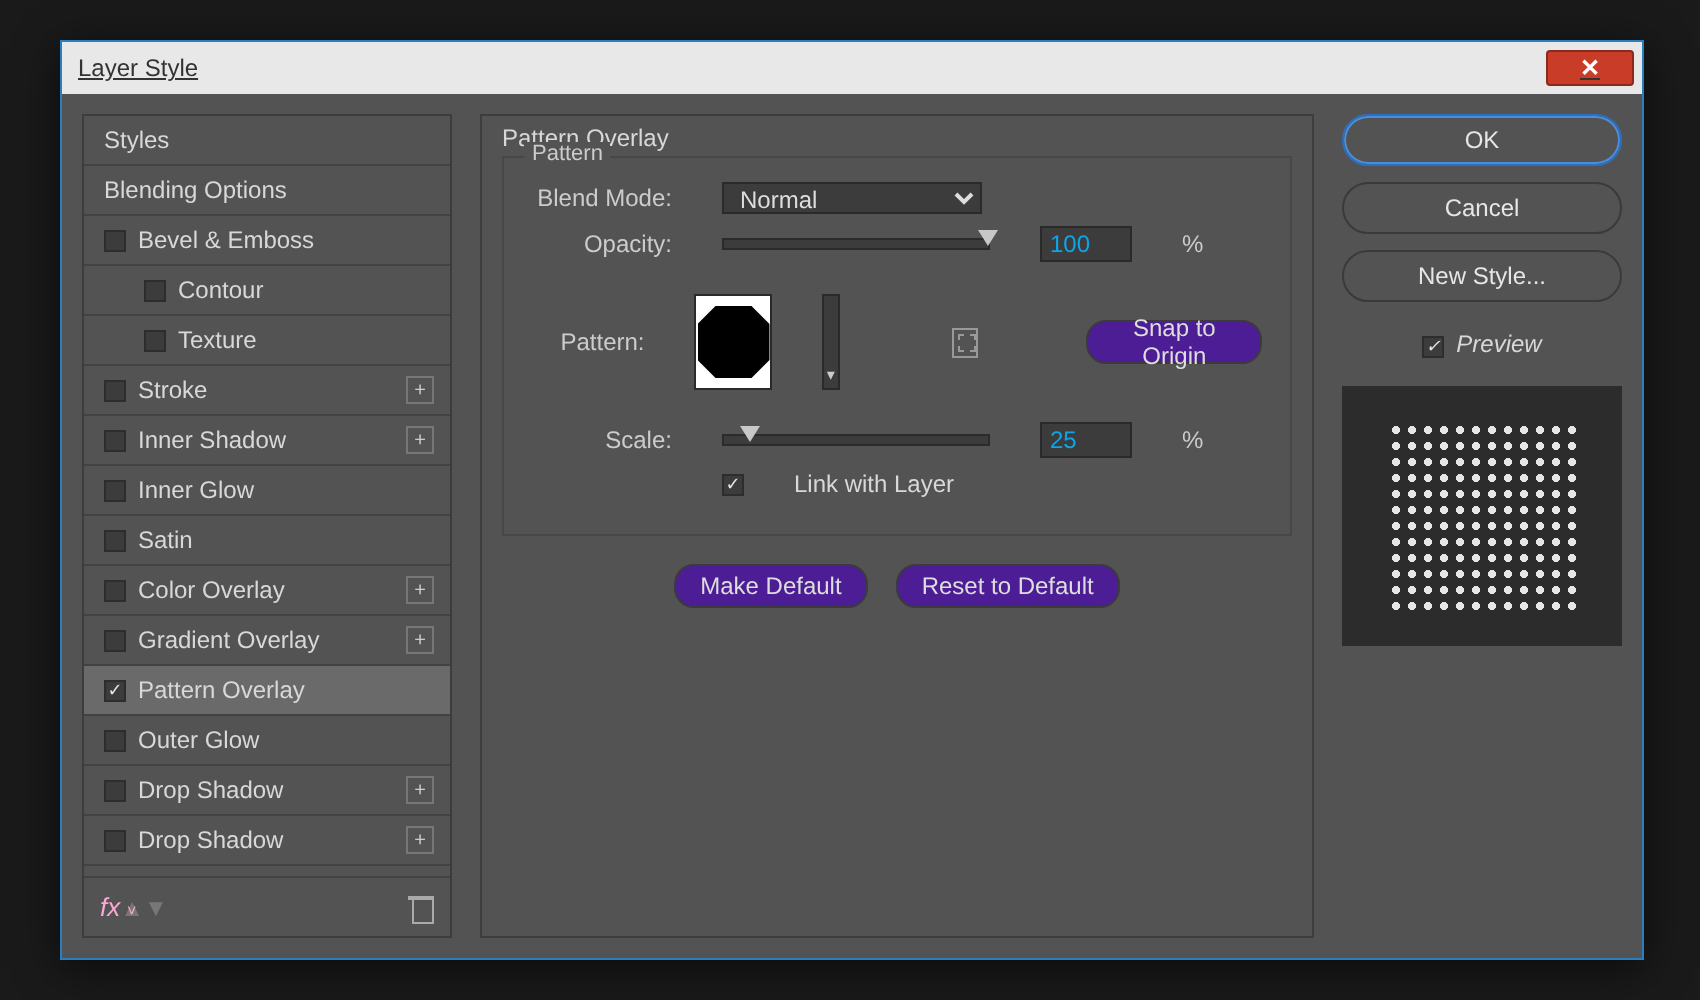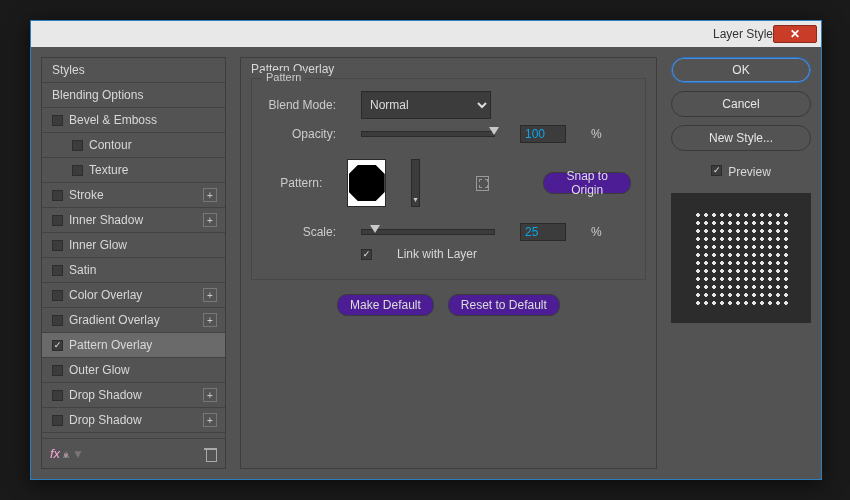--- a/index.html
+++ b/index.html
@@ -5,21 +5,21 @@
 * { margin: 0; padding: 0; box-sizing: border-box; font-family: "Segoe UI", Tahoma, sans-serif; font-size: 12px; }
 body { background: #1a1a1a; width: 850px; height: 500px; overflow: hidden; }
 
 .dialog {
   position: absolute; left: 30px; top: 20px; width: 792px; height: 460px;
   background: #535353; border: 1px solid #2a7fc0;
   box-shadow: 0 4px 20px rgba(0,0,0,0.6);
 }
 .titlebar {
   height: 26px; background: #e8e8e8; display: flex; align-items: center;
-  justify-content: flex-end; padding: 0 4px 0 8px; color: #333;
+  justify-content: space-between; padding: 0 4px 0 8px; color: #333; text-decoration: underline;
 }
 .titlebar-title { font-size: 12px; }
 .close-btn {
   width: 44px; height: 18px; background: #c83c28; border: 1px solid #8a2a1c;
   border-radius: 2px; display: flex; align-items: center; justify-content: center;
   color: #fff; font-weight: bold; font-size: 11px;
 }
 .body { display: flex; padding: 10px; gap: 14px; height: calc(100% - 26px); color: #d8d8d8; }
 
 .sidebar { width: 222px; display: flex; flex-direction: column; border: 1px solid #3d3d3d; background: #535353; }
@@ -45,21 +45,21 @@
 }
 .trash-ic::after { content: ""; position: absolute; left: 0; top: 1px; width: 13px; height: 2px; background: #aaa; }
 
 .main { flex: 1; border: 1px solid #3d3d3d; padding: 4px 10px 10px 10px; }
 .group-title { color: #d8d8d8; font-size: 12px; margin-bottom: 2px; }
 .fieldset { border: 1px solid #474747; padding: 6px 14px 12px 14px; position: relative; }
 .fieldset .legend { position: absolute; top: -8px; left: 10px; background: #535353; padding: 0 4px; color: #ccc; font-size: 11px; }
 .frow { display: flex; align-items: center; margin: 6px 0; gap: 25px; }
 .flabel { width: 70px; text-align: right; color: #ccc; }
 select.combo {
-  background: #3c3c3c; color: #ddd; border: 1px solid #2a2a2a; height: 28px;
+  background: #3c3c3c; color: #ddd; border: 1px solid #2a2a2a; height: 16px;
   width: 130px; padding: 0 4px;
 }
 .slider-track { flex: 0 0 134px; height: 6px; background: #3c3c3c; border: 1px solid #2b2b2b; position: relative; }
 .slider-thumb {
   position: absolute; top: -5px; width: 0; height: 0;
   border-left: 5px solid transparent; border-right: 5px solid transparent;
   border-top: 8px solid #c8c8c8;
   transform: translateX(-5px);
 }
 .numbox { width: 46px; height: 18px; background: #3c3c3c; border: 1px solid #2a2a2a; color: #0ea5e9; padding: 0 4px; }
@@ -77,21 +77,21 @@
   padding: 0 12px; border-radius: 10px; display: inline-flex; align-items: center;
 }
 .btn-row { display: flex; justify-content: center; gap: 14px; margin-top: 14px; }
 
 .right { width: 140px; display: flex; flex-direction: column; gap: 8px; align-items: stretch; }
 .pill {
   height: 26px; border: 1px solid #3a3a3a; border-radius: 13px; background: #535353;
   color: #e6e6e6; display: flex; align-items: center; justify-content: center;
 }
 .pill.primary { border: 1px solid #2f6fbf; box-shadow: inset 0 0 0 1px #4a8fdc; }
-.preview-row { display: flex; align-items: flex-start; justify-content: center; gap: 6px; margin-top: 6px; }
+.preview-row { display: flex; align-items: flex-end; justify-content: center; gap: 6px; margin-top: 6px; font-style: italic; }
 .preview-box { margin-top: 6px; width: 140px; height: 130px; background: #2c2c2c; display: flex; align-items: center; justify-content: center; }
 .dotgrid {
   width: 94px; height: 94px;
   background-image: radial-gradient(#e6e6e6 2px, transparent 2px);
   background-size: 8px 8px;
 }
 </style>
 </head>
 <body>
 

